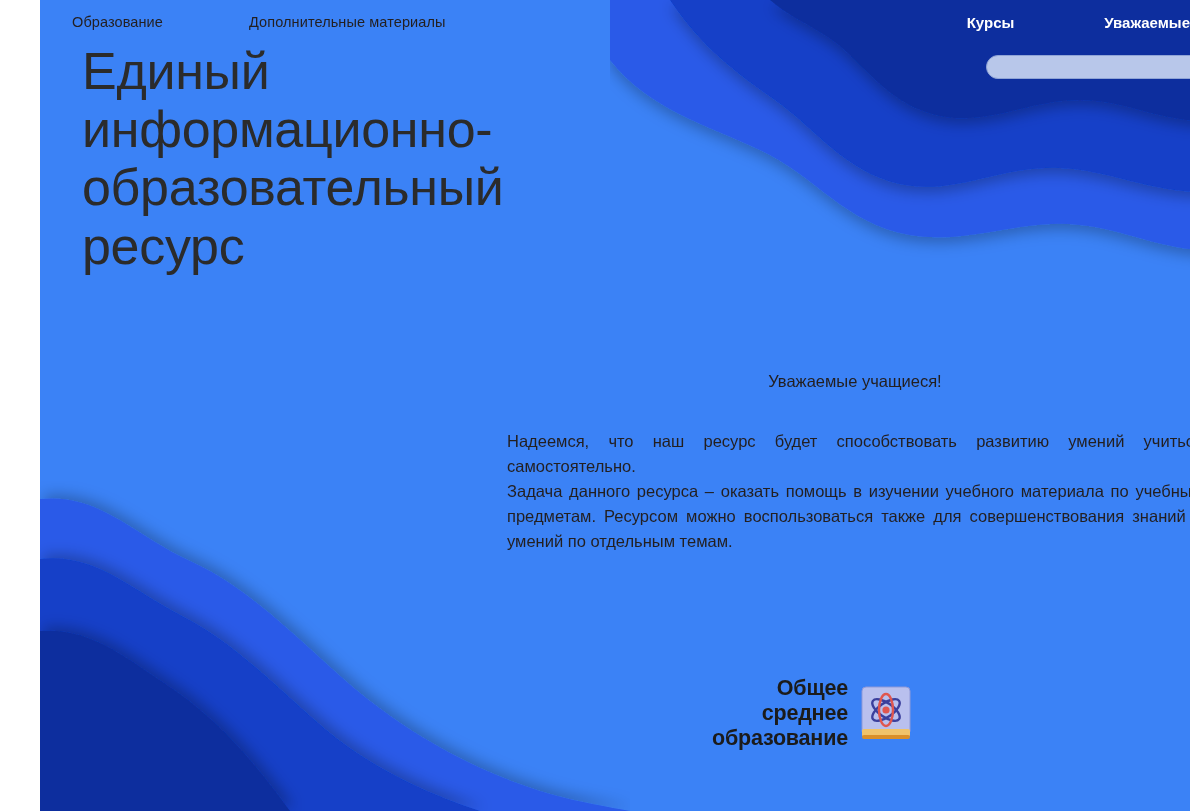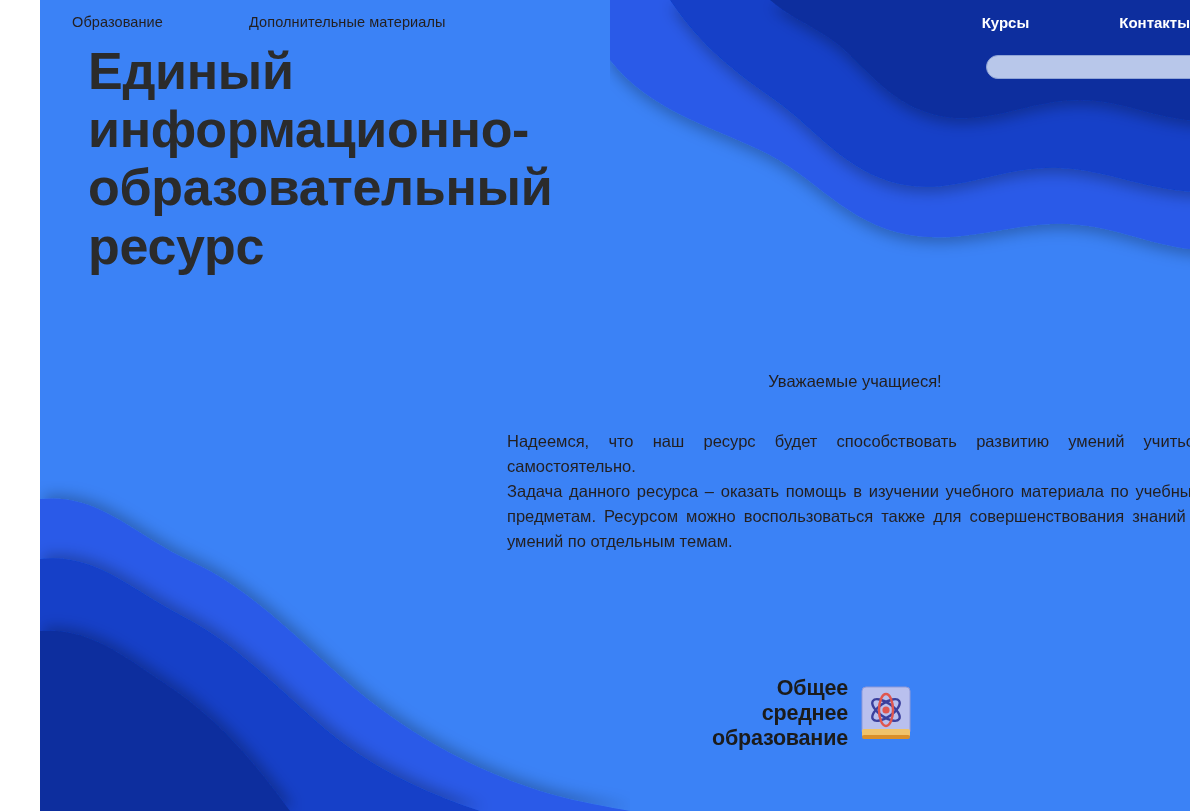--- a/index.html
+++ b/index.html
@@ -91,27 +91,27 @@
     background: transparent;
     border: 0;
     cursor: pointer;
     display: flex; align-items: center; justify-content: center;
     padding: 0;
   }
 
   
   .hero-title {
     position: absolute;
-    left: 48px;
+    left: 42px;
     top: 42px;
     width: 580px;
     margin: 0;
     font-size: 52px;
     line-height: 1.12;
-    font-weight: 700;
+    font-weight: 400;
     color: #2b2b2b;
     letter-spacing: -0.3px;
     z-index: 4;
   }
 
   
   .greeting {
     position: absolute;
     left: 467px;
     top: 372px;
@@ -190,21 +190,21 @@
     </svg>
   </div>
 
   <nav class="topnav-left">
     <a class="nav-link-dark" href="#">Образование</a>
     <a class="nav-link-dark" href="#">Дополнительные материалы</a>
   </nav>
 
   <nav class="topnav-right">
     <a class="nav-link-light" href="#">Курсы</a>
-    <a class="nav-link-light" href="#">Контакты</a>
+    <a class="nav-link-light" href="#">Уважаемые</a>
   </nav>
 
   <div class="search-wrap">
     <input class="search-input" type="text" value="" placeholder="" style="">
     <button class="search-btn" aria-label="search">
       <svg width="16" height="16" viewBox="0 0 16 16" xmlns="http://www.w3.org/2000/svg">
         <circle cx="6.6" cy="6.6" r="4.5" fill="none" stroke="#1b2b55" stroke-width="1.3"></circle>
         <line x1="10" y1="10.2" x2="14" y2="14.4" stroke="#1b2b55" stroke-width="1.5" stroke-linecap="round"></line>
       </svg>
     </button>

